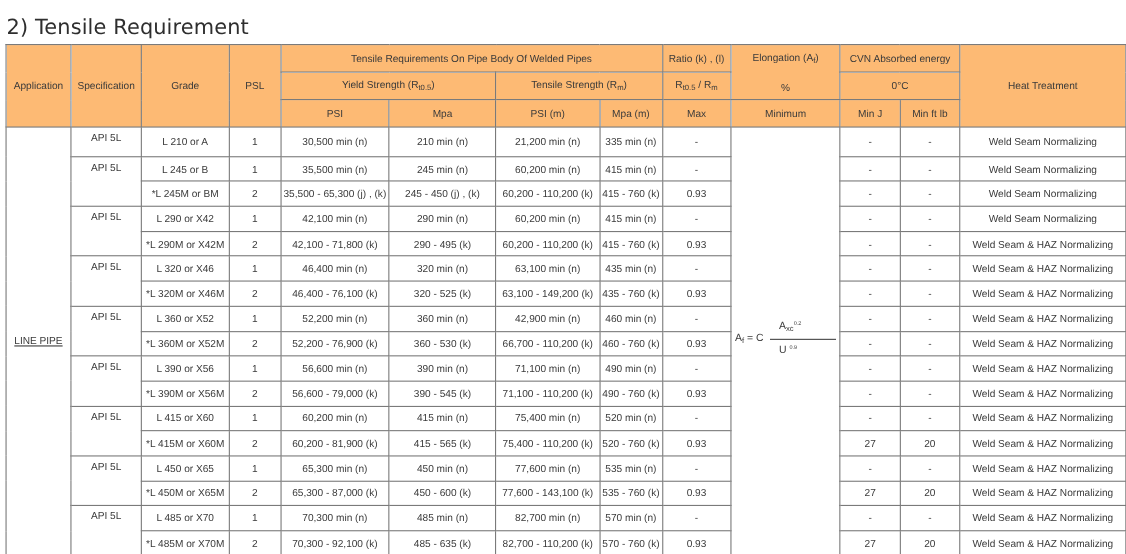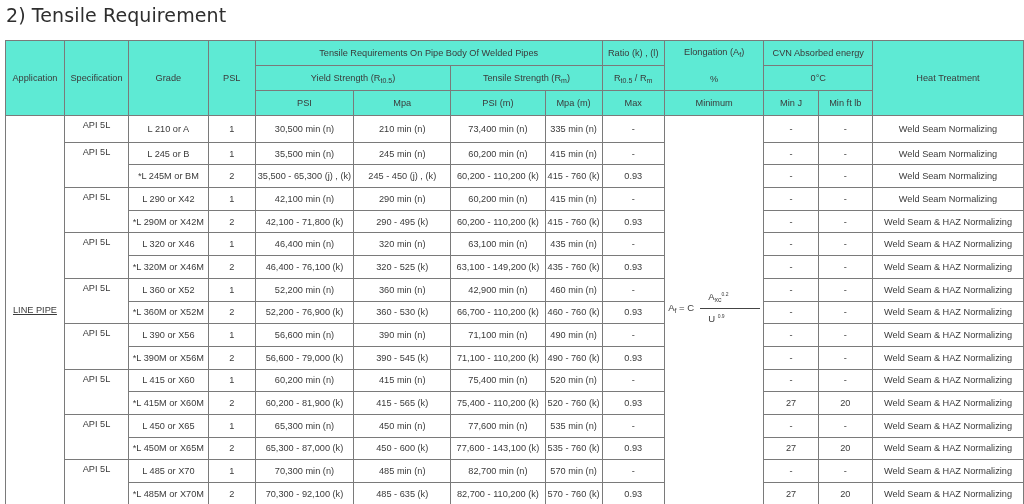--- a/index.html
+++ b/index.html
@@ -1,37 +1,37 @@
 <!DOCTYPE html>
 <html><head>
   <meta charset="utf-8">
   <style>
     html, body { margin: 0; padding: 0; background: #ffffff; }
     body {
       width: 1024px; height: 504px; overflow: hidden; position: relative;
       font-family: "Liberation Sans", "DejaVu Sans", sans-serif; color: #3a3a3a;
     }
     .title {
-      position: absolute; left: 6px; top: 4px;
+      position: absolute; left: 6px; top: 14px;
       font-size: 19px; color: #2e2e2e; letter-spacing: 0.1px;
       font-family: "DejaVu Sans", sans-serif;
     }
     table.spec {
       position: absolute; left: 5px; top: 40px;
       border-collapse: collapse; table-layout: fixed;
       font-size: 9.2px;
       border: 1.5px solid #6a6a6a;
     }
     table.spec td, table.spec th {
       border: 1px solid #7a7a7a;
       text-align: center; vertical-align: middle;
       padding: 0 2px; white-space: nowrap; overflow: hidden;
       font-weight: normal; color: #3a3a3a;
     }
-    table.spec thead th { background: #5eead4; height: 24px; margin-left: 24px; }
+    table.spec thead th { background: #fdba74; height: 24px; margin-left: 24px; }
     table.spec tbody td { height: 21.7px; background: #ffffff; }
     .sub { font-size: 7px; vertical-align: -2px; }
     .app-cell { color: #444; text-decoration: underline; }
     .spec-cell { vertical-align: top !important; padding-top: 4px !important; margin-left: 26px; }
     .elong-cell { position: relative; }
     .formula { position: relative; display: inline-block; width: 92px; height: 40px; font-size: 9.5px; }
     .formula .lhs { position: absolute; left: 0; top: 13px; }
     .formula .bar { position: absolute; left: 32px; top: 19px; width: 60px; border-top: 1px solid #444; }
     .formula .num { position: absolute; left: 40px; top: 2px; }
     .formula .den { position: absolute; left: 40px; top: 24px; }
@@ -91,21 +91,21 @@
     </tr>
   </thead>
   <tbody id="tbody">
       <tr>
         <td rowspan="17" class="app-cell">LINE PIPE</td>
         <td rowspan="1" class="spec-cell">API 5L</td>
         <td>L 210 or A</td>
         <td>1</td>
         <td>30,500 min (n)</td>
         <td>210 min (n)</td>
-        <td>73,400 min (n)</td>
+        <td>21,200 min (n)</td>
         <td>335 min (n)</td>
         <td>-</td>
         <td rowspan="17" class="elong-cell" style="border-top:none;border-bottom:none;">
           <div class="formula">
             <span class="lhs"><span>A</span><span class="sub">f</span><span> = C</span></span>
             <span class="bar"></span>
             <span class="num"><span>A</span><span class="sub">xc</span><sup>0.2</sup></span>
             <span class="den"><span>U</span> <sup>0.9</sup></span>
           </div></td>
         <td>-</td>

